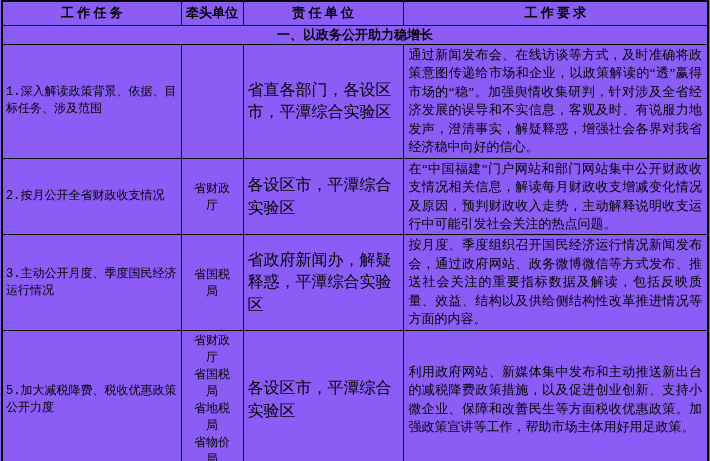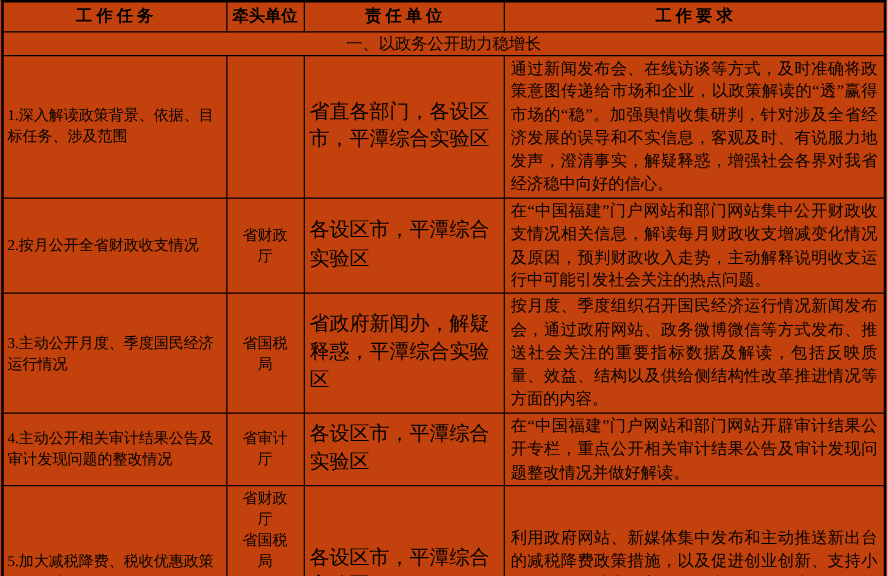--- a/index.html
+++ b/index.html
@@ -1,17 +1,17 @@
 <!DOCTYPE html>
 <html><head>
 <meta charset="utf-8">
 <style>
   html, body { margin: 0; padding: 0; background: #fff; }
   .page {
-    width: 710px; height: 461px; background: #c2410c; color: #000;
+    width: 710px; height: 461px; background: #8b5cf6; color: #000;
     font-family: "Liberation Serif", "DejaVu Serif", serif;
     box-sizing: border-box; overflow: hidden;
   }
   table.worktable {
     border-collapse: collapse; table-layout: fixed;
     width: 708px; margin: 0 1px;
     border: 2px solid #000;
   }
   col.c-task { width: 179px; }
   col.c-lead { width: 62px; }
@@ -20,23 +20,23 @@
   th, td {
     border: 1px solid #000;
     padding: 1px 4px;
     font-size: 12px;
     line-height: 1.42;
     vertical-align: middle;
     overflow: hidden;
     box-sizing: border-box;
   }
   th.hdr { font-weight: bold; font-size: 13px; text-align: center; padding: 2px 2px; }
-  td.section-major { font-weight: normal; font-size: 13px; text-align: center; padding: 0 16px; }
+  td.section-major { font-weight: bold; font-size: 13px; text-align: center; padding: 0 16px; }
   td.section-minor { font-weight: normal; font-size: 12.5px; text-align: left; padding: 0 4px; }
-  td.task { text-align: left; font-size: 12px; padding: 1px 2px 1px 3px; }
+  td.task { text-align: left; font-size: 12px; padding: 1px 2px 1px 3px; font-family: Liberation Mono, monospace; }
   td.lead { text-align: center; white-space: pre-line; font-size: 12px; padding: 1px 7px; }
   td.resp { text-align: left; font-size: 16px; }
   td.req  { text-align: justify; font-size: 13px; padding: 1px 5px; }
 </style>
 </head>
 <body>
 
 <div class="page">
   <table class="worktable">
     <colgroup>
@@ -67,26 +67,20 @@
         <td class="lead">省财政厅</td>
         <td class="resp">各设区市，平潭综合实验区</td>
         <td class="req">在“中国福建”门户网站和部门网站集中公开财政收支情况相关信息，解读每月财政收支增减变化情况及原因，预判财政收入走势，主动解释说明收支运行中可能引发社会关注的热点问题。</td>
       </tr>
       <tr style="height:60px">
         <td class="task">3.主动公开月度、季度国民经济运行情况</td>
         <td class="lead">省国税局</td>
         <td class="resp">省政府新闻办，解疑释惑，平潭综合实验区</td>
         <td class="req">按月度、季度组织召开国民经济运行情况新闻发布会，通过政府网站、政务微博微信等方式发布、推送社会关注的重要指标数据及解读，包括反映质量、效益、结构以及供给侧结构性改革推进情况等方面的内容。</td>
       </tr>
-      <tr style="height:48px">
-        <td class="task">4.主动公开相关审计结果公告及审计发现问题的整改情况</td>
-        <td class="lead">省审计厅</td>
-        <td class="resp">各设区市，平潭综合实验区</td>
-        <td class="req">在“中国福建”门户网站和部门网站开辟审计结果公开专栏，重点公开相关审计结果公告及审计发现问题整改情况并做好解读。</td>
-      </tr>
 
 
       <tr style="height:62px">
         <td class="task">5.加大减税降费、税收优惠政策公开力度</td>
         <td class="lead">省财政厅
 省国税局
 省地税局
 省物价局</td>
         <td class="resp">各设区市，平潭综合实验区</td>
         <td class="req">利用政府网站、新媒体集中发布和主动推送新出台的减税降费政策措施，以及促进创业创新、支持小微企业、保障和改善民生等方面税收优惠政策。加强政策宣讲等工作，帮助市场主体用好用足政策。</td>

